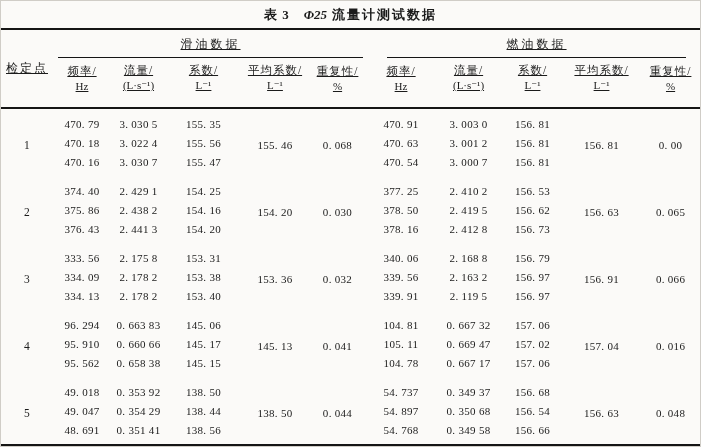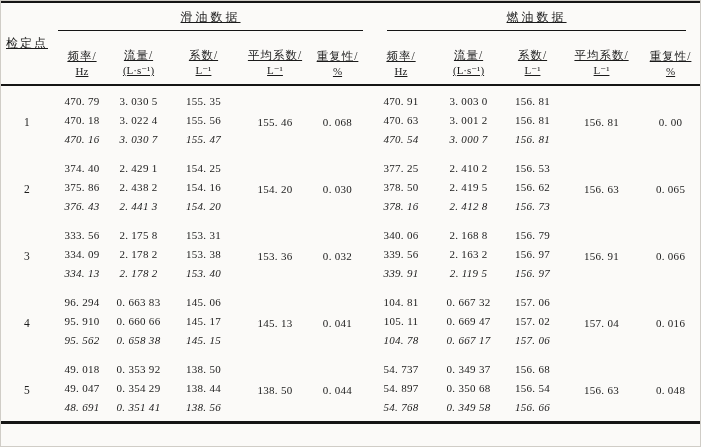--- a/index.html
+++ b/index.html
@@ -41,39 +41,44 @@
   .grp-inner {
     padding: 6px 0 4px 0;
     border-bottom: 1.5px solid #151515;
     font-size: 12px;
     letter-spacing: 3px;
     text-align: center;
   }
   .grp-oil  .grp-inner { margin: 0 3px 0 5px; }
   .grp-fuel .grp-inner { margin: 0 16px 0 21px; }
 
-  .col-name { padding-top: 5px; font-size: 11.5px; letter-spacing: 1px; text-align: center; margin-top: 12px; }
-  .col-unit { padding: 1px 0 7px 0; font-size: 11px; text-align: center; }
+  .col-name { padding-top: 5px; font-size: 11.5px; letter-spacing: 1px; text-align: center; }
+  .col-unit { padding: 1px 0 15px 0; font-size: 11px; text-align: center; }
 
   tbody td {
     text-align: center;
     font-size: 11px;
     height: 19px;
     letter-spacing: 0.3px;
     white-space: nowrap;
   }
   tbody tr.r1 td { padding-top: 5px; }
-  tbody tr.r3 td { padding-bottom: 5px; font-style: italic; }
+  tbody tr.r3 td { padding-bottom: 5px; }
   .point-id { font-size: 11.5px; }
 </style>
 </head>
 <body>
 
 <div class="page">
 
+  <div class="title">
+    <span class="prefix">表 3</span>
+    <span class="model">Φ25</span>
+    <span class="suffix">流量计测试数据</span>
+  </div>
 
   <table class="data">
     <colgroup>
       <col style="width:52px">
         <col style="width:58px">
         <col style="width:55px">
         <col style="width:75px">
         <col style="width:68px">
         <col style="width:57px">
       <col style="width:70px">

